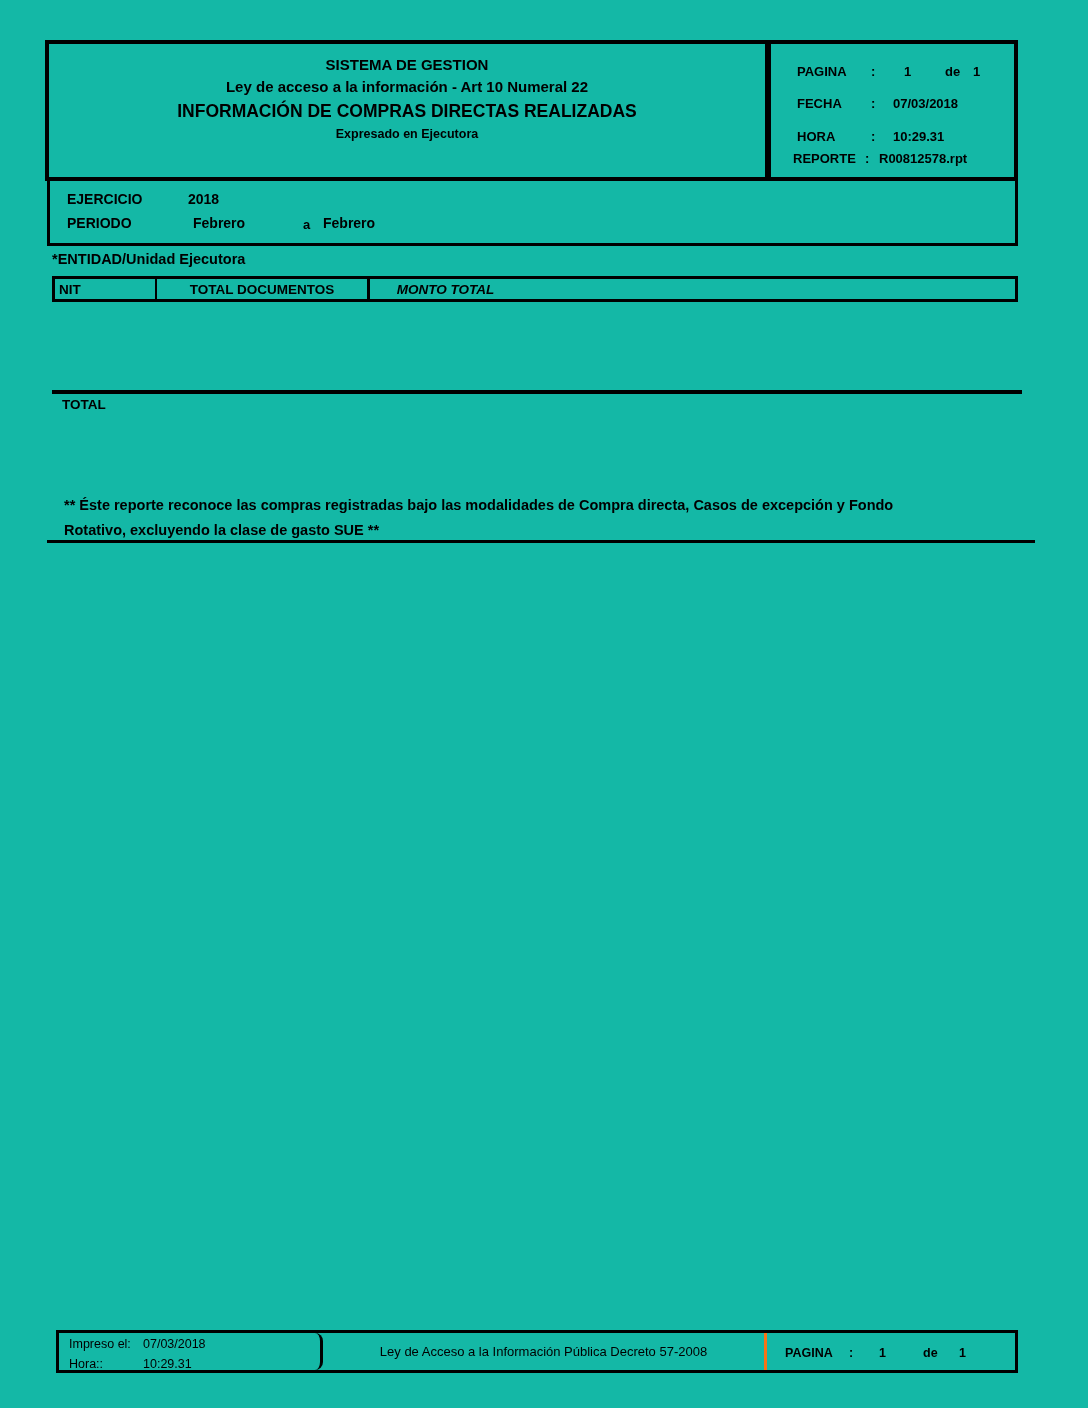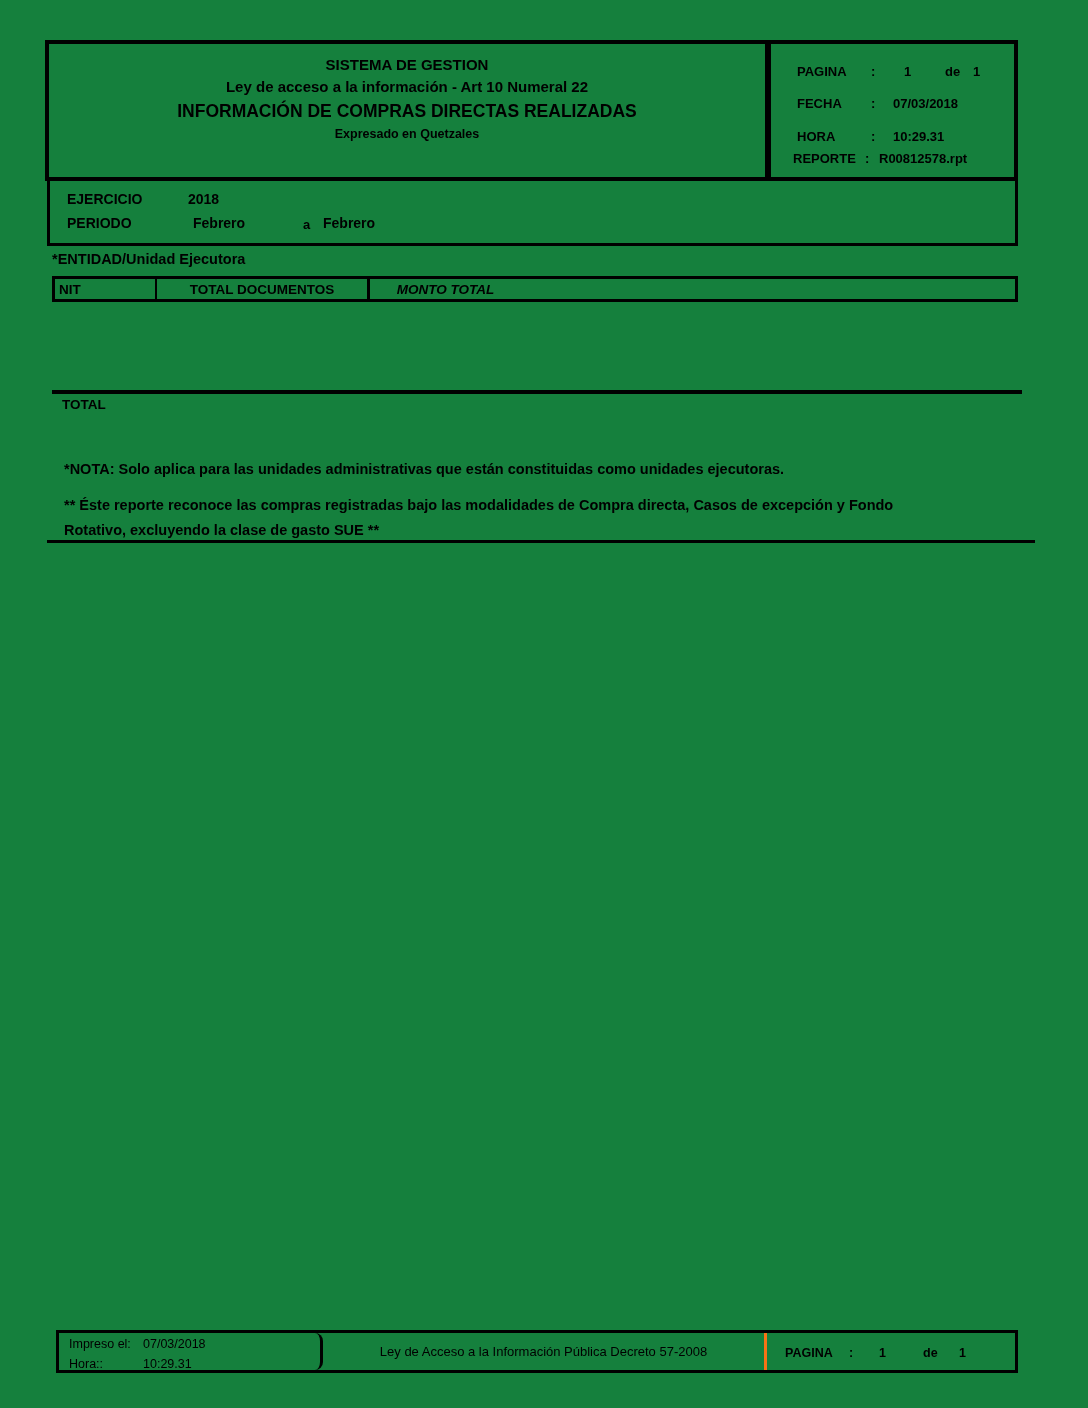--- a/index.html
+++ b/index.html
@@ -1,20 +1,20 @@
 <!DOCTYPE html>
 <html><head>
 <meta charset="utf-8">
 <style>
   * { margin:0; padding:0; box-sizing:border-box; }
   html,body { background:#ffffff; }
   .page {
     position:relative;
     width:1088px; height:1408px;
-    background:#15803d;
+    background:#14b8a6;
     font-family:"Liberation Sans", sans-serif;
     color:#000000;
     overflow:hidden;
   }
   .abs { position:absolute; }
 
   
   .title-box {
     left:45px; top:40px; width:723px; height:141px;
     border:4px solid #000; border-right-width:3px;
@@ -78,21 +78,21 @@
 </style>
 </head>
 <body>
 
 <div class="page">
 
   <div class="abs title-box">
     <div class="t1">SISTEMA DE GESTION</div>
     <div class="t3">Ley de acceso a la información - Art 10 Numeral 22</div>
     <div class="t4">INFORMACIÓN DE COMPRAS DIRECTAS REALIZADAS</div>
-    <div class="t5">Expresado en Quetzales</div>
+    <div class="t5">Expresado en Ejecutora</div>
   </div>
 
   <div class="abs info-box">
     <span style="left:26px;  top:20px;">PAGINA</span>
     <span style="left:100px; top:20px;">:</span>
     <span style="left:133px; top:20px;">1</span>
     <span style="left:174px; top:20px;">de</span>
     <span style="left:202px; top:20px;">1</span>
 
     <span style="left:26px;  top:52px;">FECHA</span>
@@ -121,21 +121,20 @@
 
   <div class="abs thead">
     <div class="c1">NIT</div>
     <div class="c3">TOTAL DOCUMENTOS</div>
     <div class="c4">MONTO TOTAL</div>
   </div>
 
   <div class="abs total-rule"></div>
   <div class="abs total-label">TOTAL</div>
 
-  <div class="abs note1">*NOTA: Solo aplica para las unidades administrativas que están constituidas como unidades ejecutoras.</div>
   <div class="abs note2">** Éste reporte reconoce las compras registradas bajo las modalidades de Compra directa, Casos de excepción y Fondo
 Rotativo, excluyendo la clase de gasto SUE **</div>
   <div class="abs notes-rule"></div>
 
   <div class="abs footer-box">
     <div class="f-left">
       <span style="left:10px; top:4px;">Impreso el:</span>
       <span style="left:84px; top:4px;">07/03/2018</span>
       <span style="left:10px; top:24px;">Hora::</span>
       <span style="left:84px; top:24px;">10:29.31</span>

